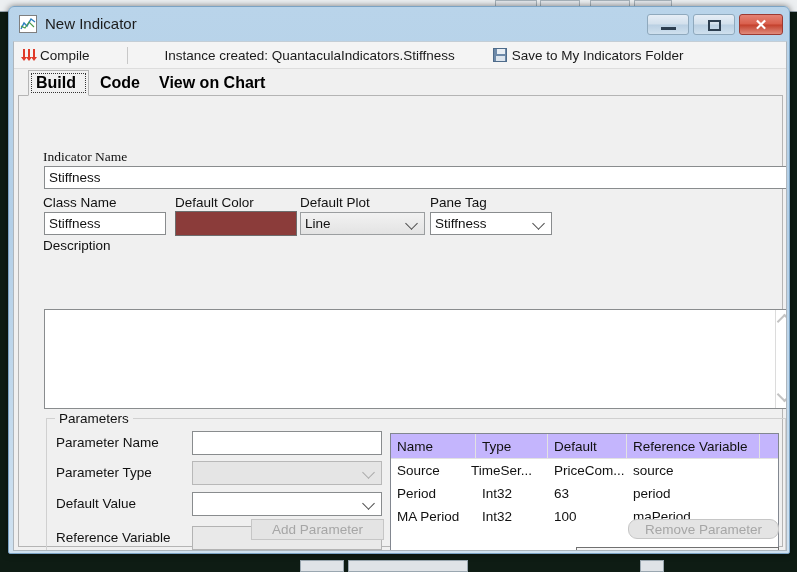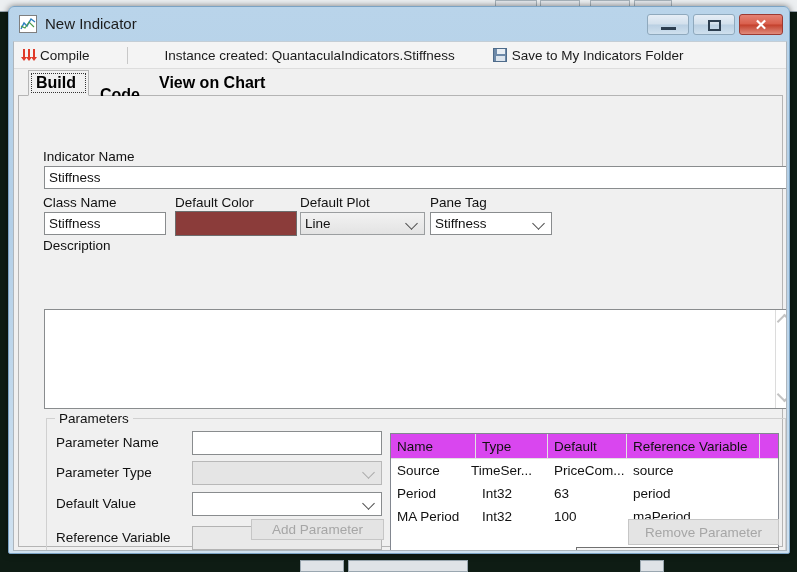--- a/index.html
+++ b/index.html
@@ -352,21 +352,21 @@
     width: 389px; height: 133px;
     background: #ffffff;
     border: 1px solid #828790;
     box-sizing: border-box;
     overflow: hidden;
   }
   #grid-header {
     position: relative;
     height: 24px;
     border-bottom: 1px solid #e2e2e2;
-    background: #d946ef;
+    background: #c4b5fd;
   }
   #grid-header .hcell {
     position: absolute; top: 0;
     height: 24px;
     display: flex; align-items: center;
     font-size: 13.5px; color: #111;
     padding-left: 6px;
     box-sizing: border-box;
     border-right: 1px solid #e2e2e2;
     white-space: nowrap;
@@ -466,31 +466,31 @@
           <span class="save-icon"></span>
           <span>Save to My Indicators Folder</span>
         </div>
       </div>
 
       <div id="tabstrip">
         <div class="tab selected" style="left:10px; width:61px;">
           <span>Build</span>
           <span class="focus-ring"></span>
         </div>
-        <div class="tab" style="left:75px; width:55px;margin-top:12px;">
+        <div class="tab" style="left:75px; width:55px;">
           <span>Code</span>
         </div>
         <div class="tab" style="left:134px; width:126px;">
           <span>View on Chart</span>
         </div>
       </div>
 
       <div id="page">
 
-        <div class="lbl" style="left:24px; top:53px;">Indicator Name</div>
+        <div class="lbl" style="left:24px; top:53px;font-family:Liberation Serif, serif;">Indicator Name</div>
         <div class="txtbox" style="left:25px; top:70px; width:748px; height:23px;">Stiffness</div>
 
         <div class="lbl" style="left:24px; top:99px;">Class Name</div>
         <div class="txtbox" style="left:25px; top:116px; width:122px; height:23px;">Stiffness</div>
 
         <div class="lbl" style="left:156px; top:99px;">Default Color</div>
         <div class="swatch" id="color-swatch" style="left: 156px; top: 115px; width: 122px; height: 25px; background: rgb(139, 60, 58);"></div>
 
         <div class="lbl" style="left:281px; top:99px;">Default Plot</div>
         <div class="combo gray" style="left:281px; top:116px; width:125px; height:23px;">
@@ -556,20 +556,20 @@
           </div>
           <div class="grow">
             <div class="gcell" style="left:0px;   width:85px;">MA Period</div>
             <div class="gcell" style="left:85px;  width:72px;">Int32</div>
             <div class="gcell" style="left:157px; width:79px;">100</div>
             <div class="gcell" style="left:236px; width:133px;">maPeriod</div>
           </div>
         </div>
 
         <div class="btn disabled" style="left:232px; top:423px; width:133px; height:21px;">Add Parameter</div>
-        <div class="btn disabled" style="left:609px; top:423px; width:151px; height:26px;">Remove Parameter</div>
+        <div class="btn disabled" style="left:609px; top:423px; width:151px; height:20px;border-radius:9px;">Remove Parameter</div>
 
         <div class="btn primary" style="left:557px; top:451px; width:203px; height:24px;">Generate Indicator Code</div>
 
       </div>
     </div>
   </div>
 </div>
 
 </body></html>

